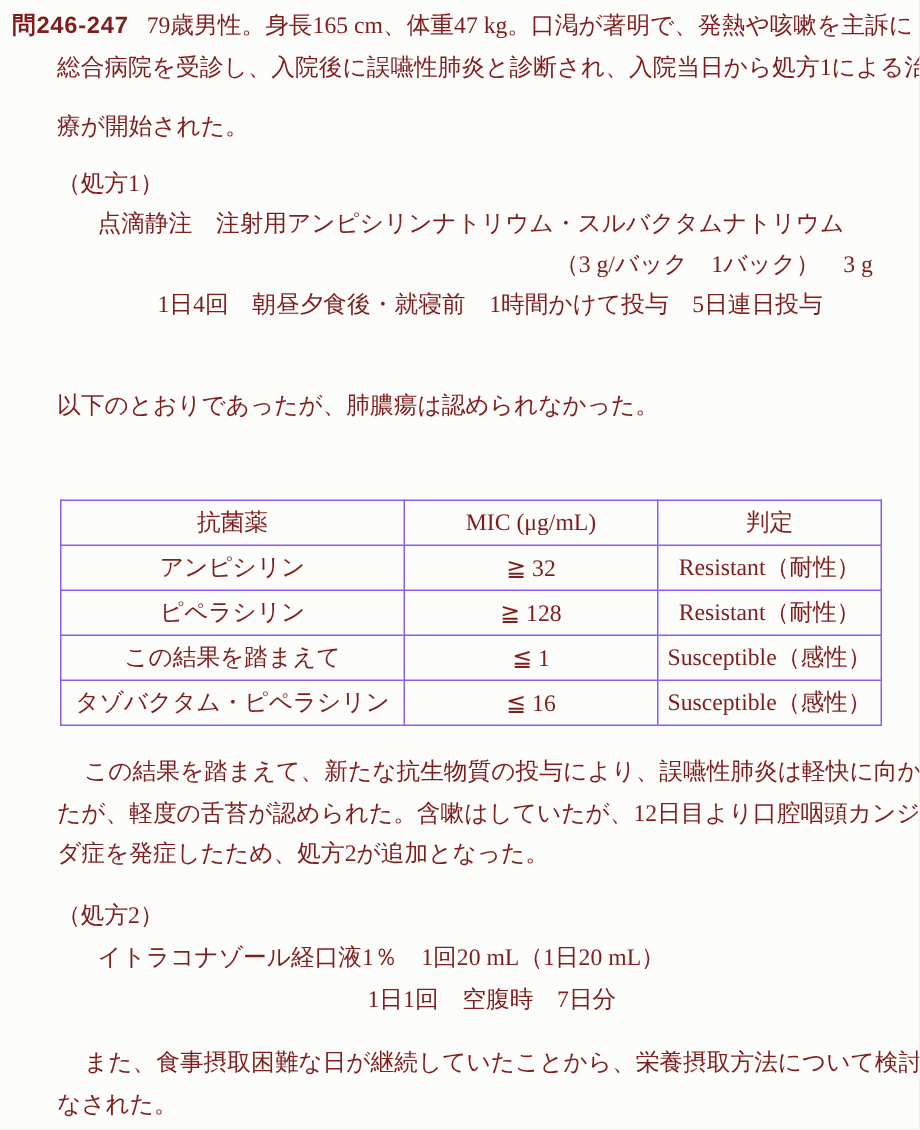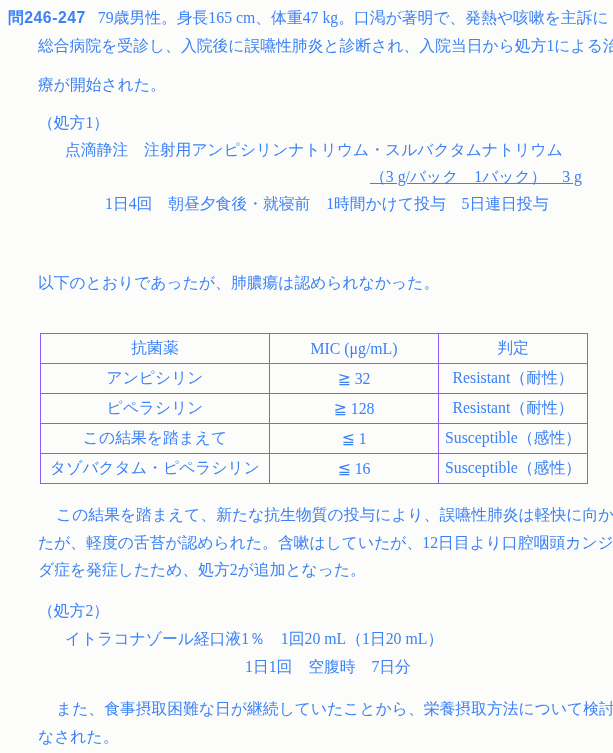--- a/index.html
+++ b/index.html
@@ -3,21 +3,21 @@
 <meta charset="utf-8">
 <style>
   html,body { margin:0; padding:0; background:#e8e8e6; }
   .page {
     position:relative;
     width:613px; height:753px;
     margin:0 auto;
     background:#fcfcfa;
     font-family:"Liberation Serif","DejaVu Serif",serif;
     font-size:15.8px;
-    color:#3b82f6;
+    color:#7f1d1d;
     overflow:hidden;
   }
   .line {
     position:absolute;
     white-space:pre;
     line-height:20px;
   }
   .qlabel {
     font-family:"Liberation Sans","DejaVu Sans",sans-serif;
     font-weight:bold;
@@ -25,24 +25,24 @@
     letter-spacing:0.5px;
   }
   .organism { font-style:italic; }
 
   
   .l-intro1   { top:8px;   left:8px;  }
   .l-intro2   { top:36px;  left:38px; }
   .l-intro3   { top:75px;  left:38px; }
   .l-rx1h     { top:113px; left:38px; }
   .l-rx1a     { top:140px; left:65px; }
-  .l-rx1b     { top:167px; left:370px;text-decoration:underline;}
+  .l-rx1b     { top:167px; left:370px;}
   .l-rx1c     { top:194px; left:105px;}
   .l-cult1    { top:232px; left:56px; }
-  .l-cult2    { top:273px; left:38px;text-align:center; }
+  .l-cult2    { top:261px; left:38px;text-align:center; }
   .l-tcap     { top:300px; left:38px; }
   .l-follow1  { top:505px; left:56px; }
   .l-follow2  { top:533px; left:38px; }
   .l-follow3  { top:560px; left:38px;text-align:center; }
   .l-rx2h     { top:601px; left:38px; }
   .l-rx2a     { top:629px; left:65px; }
   .l-rx2b     { top:657px; left:245px;}
   .l-close1   { top:699px; left:56px; }
   .l-close2   { top:727px; left:38px; }
 

